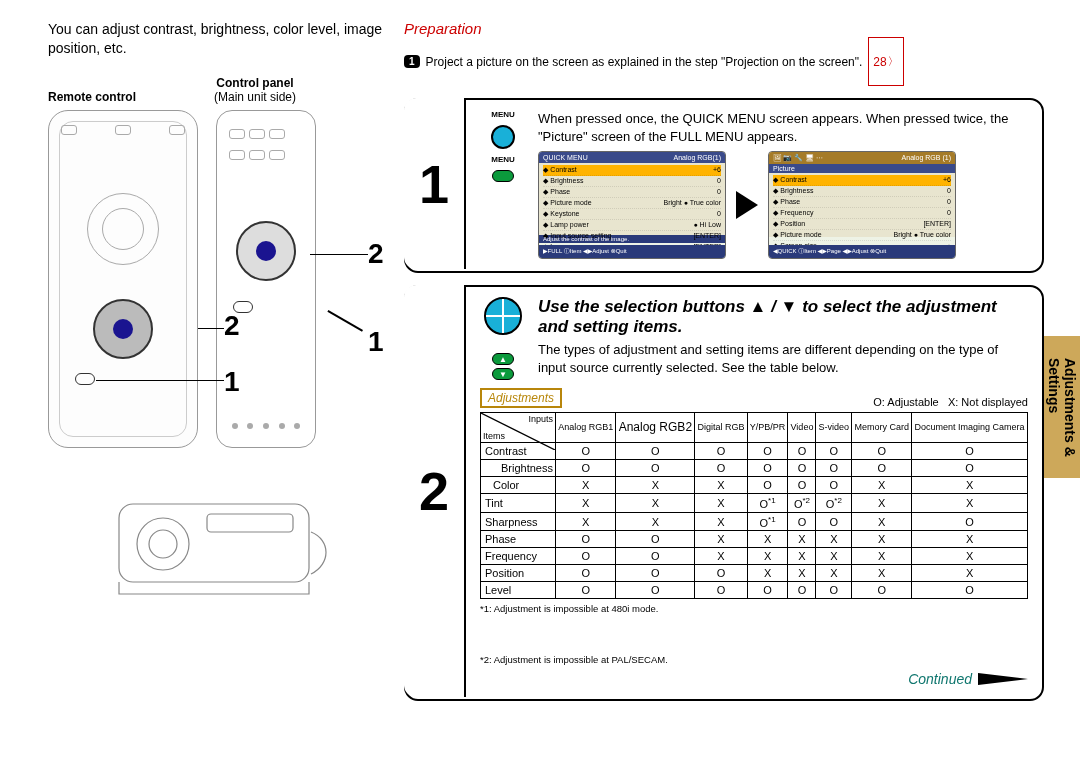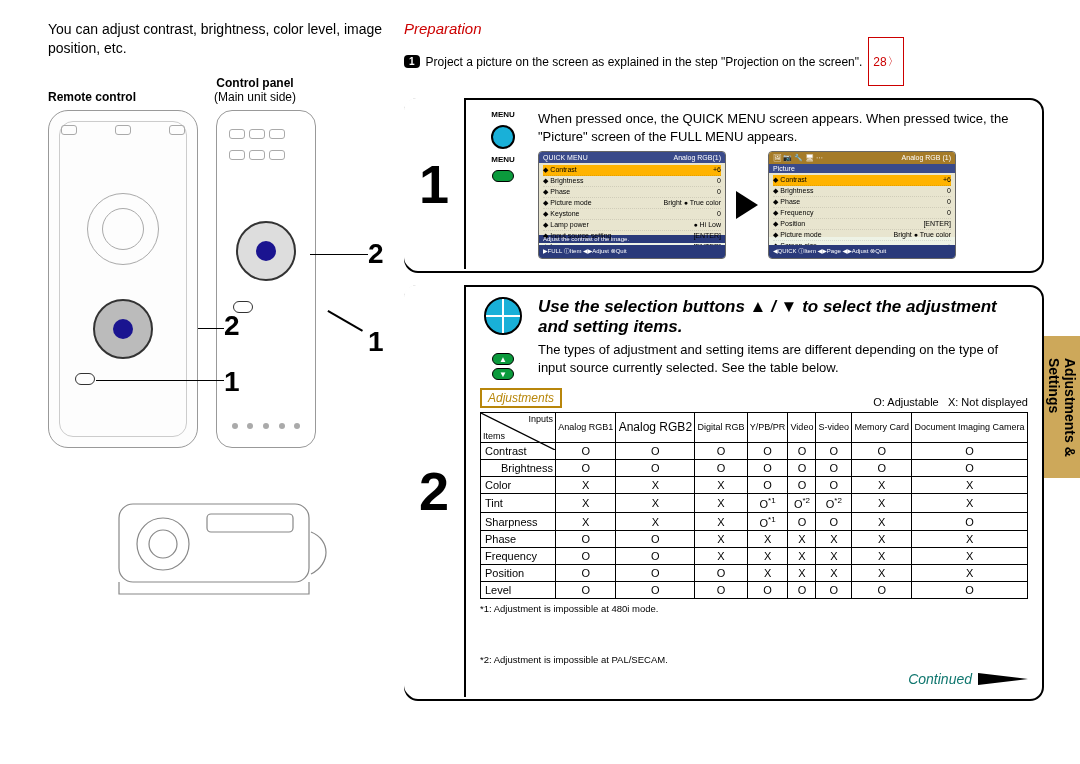--- a/index.html
+++ b/index.html
@@ -341,21 +341,21 @@
                   <td>O</td>
                   <td>O</td>
                   <td>O</td>
                   <td>O</td>
                   <td>O</td>
                   <td>O</td>
                   <td>O</td>
                   <td>O</td>
                 </tr>
                 <tr>
-                  <td style="text-align: left; padding-left: 4px;">Color</td>
+                  <td style="text-align: left; padding-left: 12px;">Color</td>
                   <td>X</td>
                   <td>X</td>
                   <td>X</td>
                   <td>O</td>
                   <td>O</td>
                   <td>O</td>
                   <td>X</td>
                   <td>X</td>
                 </tr>
                 <tr>

